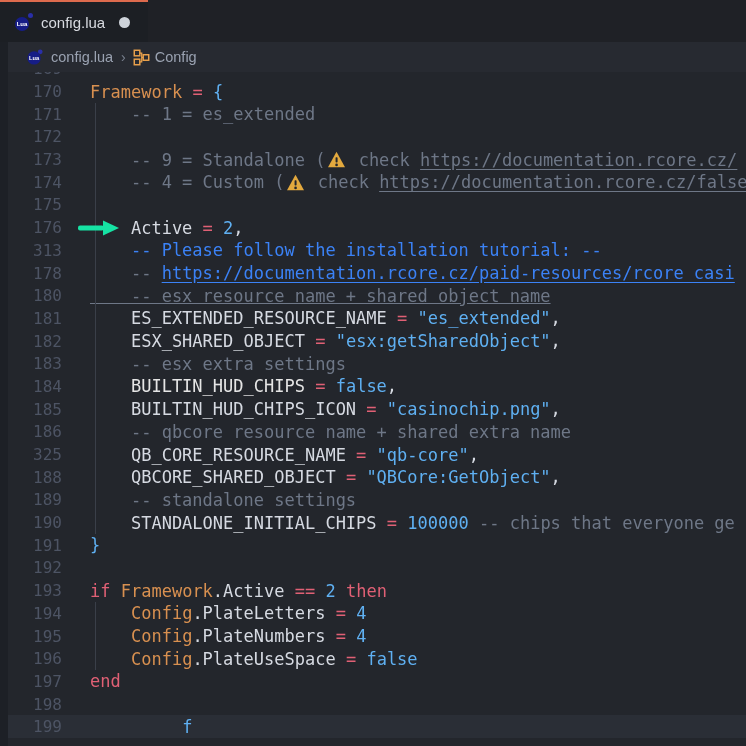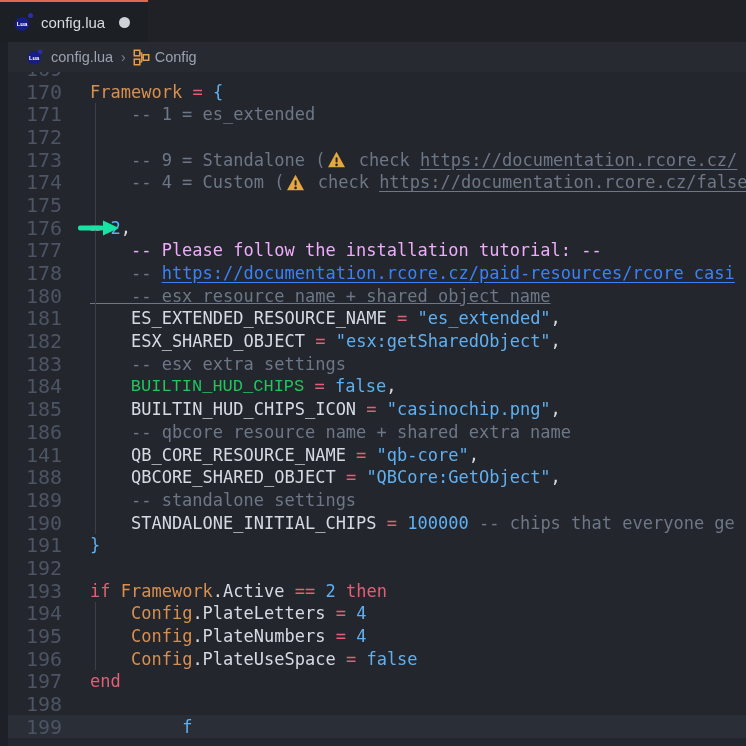--- a/index.html
+++ b/index.html
@@ -34,21 +34,21 @@
   .class-icon { width:17px; height:17px; margin-right:5px; flex:none; }
 
   
   .editor { position:absolute; left:0; top:72px; width:746px; height:674px;
             overflow:hidden; }
   .code-scroll { position:relative; margin-top:-14.5px; }
   .row { position:relative; height:22.7px; display:flex; align-items:center;
          font-family:"DejaVu Sans Mono", monospace; font-size:17px;
          white-space:pre; width:746px; }
   .row.hl { background:#2a2e36; }
-  .num { width:62px; flex:none; text-align:right; color:#4d5464; font-size:20px; }
+  .num { width:62px; flex:none; text-align:right; color:#4d5464; font-size:16px; }
   .code { margin-left:28px; flex:none; display:flex; align-items:center; }
   .code span { white-space:pre; }
   .tok-link { text-decoration:underline; text-underline-offset:3px; }
   .guide { position:absolute; left:95px; top:0; width:1px; height:22.7px;
            background:#3a3f49; }
   .arrow { position:absolute; left:78px; top:3.5px; width:42px; height:16px; }
   .warn-icon { display:inline-block; width:19px; height:17px; margin:0 2px;
                vertical-align:-2px; }
 
   
@@ -100,31 +100,31 @@
               </svg></span><span style="color: rgb(110, 119, 135);"> check </span><span class="tok-link" style="color: rgb(110, 119, 135);">https://documentation.rcore.cz/</span></span></div>
         <div class="row"><div class="guide"></div><span class="num">174</span><span class="code"><span style="color: rgb(110, 119, 135);">    -- 4 = Custom (</span><span class="warn-icon"><svg viewBox="0 0 24 22" width="19" height="17">
                 <path d="M12 1 L23 21 L1 21 Z" fill="#e3a93e"></path>
                 <rect x="10.8" y="8" width="2.6" height="7" rx="1" fill="#23262c"></rect>
                 <circle cx="12.1" cy="18" r="1.7" fill="#23262c"></circle>
               </svg></span><span style="color: rgb(110, 119, 135);"> check </span><span class="tok-link" style="color: rgb(110, 119, 135);">https://documentation.rcore.cz/false</span></span></div>
         <div class="row"><div class="guide"></div><span class="num">175</span><span class="code"></span></div>
         <div class="row"><div class="guide"></div><span class="num">176</span><span class="arrow"><svg viewBox="0 0 42 16" width="42" height="16">
               <rect x="0" y="5.6" width="26" height="4.8" rx="2" fill="#16e3a4"></rect>
               <polygon points="25,0.5 41,8 25,15.5" fill="#16e3a4"></polygon>
-            </svg></span><span class="code"><span style="color: rgb(224, 96, 117);">=</span><span style="color: rgb(214, 218, 226);"> </span><span style="color: rgb(95, 176, 242);">2</span><span style="color: rgb(214, 218, 226);">,</span></span></div>
-        <div class="row"><div class="guide"></div><span class="num">177</span><span class="code"><span style="color: #f0abfc;">    -- Please follow the installation tutorial: --</span></span></div>
+            </svg></span><span class="code"><span style="color: rgb(214, 218, 226);">    Active </span><span style="color: rgb(224, 96, 117);">=</span><span style="color: rgb(214, 218, 226);"> </span><span style="color: rgb(95, 176, 242);">2</span><span style="color: rgb(214, 218, 226);">,</span></span></div>
+        <div class="row"><div class="guide"></div><span class="num">313</span><span class="code"><span style="color: #3b82f6;">    -- Please follow the installation tutorial: --</span></span></div>
         <div class="row"><div class="guide"></div><span class="num">178</span><span class="code"><span style="color: rgb(110, 119, 135);">    -- </span><span class="tok-link" style="color: #3b82f6;">https://documentation.rcore.cz/paid-resources/rcore_casi</span></span></div>
         <div class="row"><div class="guide"></div><span class="num">180</span><span class="code"><span style="color: rgb(110, 119, 135); text-decoration: underline;">    -- esx resource name + shared object name</span></span></div>
         <div class="row"><div class="guide"></div><span class="num">181</span><span class="code"><span style="color: rgb(214, 218, 226);">    ES_EXTENDED_RESOURCE_NAME </span><span style="color: rgb(224, 96, 117);">=</span><span style="color: rgb(214, 218, 226);"> </span><span style="color: rgb(95, 176, 242);">"es_extended"</span><span style="color: rgb(214, 218, 226);">,</span></span></div>
         <div class="row"><div class="guide"></div><span class="num">182</span><span class="code"><span style="color: rgb(214, 218, 226);">    ESX_SHARED_OBJECT </span><span style="color: rgb(224, 96, 117);">=</span><span style="color: rgb(214, 218, 226);"> </span><span style="color: rgb(95, 176, 242);">"esx:getSharedObject"</span><span style="color: rgb(214, 218, 226);">,</span></span></div>
         <div class="row"><div class="guide"></div><span class="num">183</span><span class="code"><span style="color: rgb(110, 119, 135);">    -- esx extra settings</span></span></div>
-        <div class="row"><div class="guide"></div><span class="num">184</span><span class="code"><span style="color: #22c55e; font-family: Liberation Mono, monospace;">    BUILTIN_HUD_CHIPS </span><span style="color: rgb(224, 96, 117);">=</span><span style="color: rgb(214, 218, 226);"> </span><span style="color: rgb(95, 176, 242);">false</span><span style="color: rgb(214, 218, 226);">,</span></span></div>
+        <div class="row"><div class="guide"></div><span class="num">184</span><span class="code"><span style="color: #e5e5e5;">    BUILTIN_HUD_CHIPS </span><span style="color: rgb(224, 96, 117);">=</span><span style="color: rgb(214, 218, 226);"> </span><span style="color: rgb(95, 176, 242);">false</span><span style="color: rgb(214, 218, 226);">,</span></span></div>
         <div class="row"><div class="guide"></div><span class="num">185</span><span class="code"><span style="color: rgb(214, 218, 226);">    BUILTIN_HUD_CHIPS_ICON </span><span style="color: rgb(224, 96, 117);">=</span><span style="color: rgb(214, 218, 226);"> </span><span style="color: rgb(95, 176, 242);">"casinochip.png"</span><span style="color: rgb(214, 218, 226);">,</span></span></div>
         <div class="row"><div class="guide"></div><span class="num">186</span><span class="code"><span style="color: rgb(110, 119, 135);">    -- qbcore resource name + shared extra name</span></span></div>
-        <div class="row"><div class="guide"></div><span class="num">141</span><span class="code"><span style="color: rgb(214, 218, 226);">    QB_CORE_RESOURCE_NAME </span><span style="color: rgb(224, 96, 117);">=</span><span style="color: rgb(214, 218, 226);"> </span><span style="color: rgb(95, 176, 242);">"qb-core"</span><span style="color: rgb(214, 218, 226);">,</span></span></div>
+        <div class="row"><div class="guide"></div><span class="num">325</span><span class="code"><span style="color: rgb(214, 218, 226);">    QB_CORE_RESOURCE_NAME </span><span style="color: rgb(224, 96, 117);">=</span><span style="color: rgb(214, 218, 226);"> </span><span style="color: rgb(95, 176, 242);">"qb-core"</span><span style="color: rgb(214, 218, 226);">,</span></span></div>
         <div class="row"><div class="guide"></div><span class="num">188</span><span class="code"><span style="color: rgb(214, 218, 226);">    QBCORE_SHARED_OBJECT </span><span style="color: rgb(224, 96, 117);">=</span><span style="color: rgb(214, 218, 226);"> </span><span style="color: rgb(95, 176, 242);">"QBCore:GetObject"</span><span style="color: rgb(214, 218, 226);">,</span></span></div>
         <div class="row"><div class="guide"></div><span class="num">189</span><span class="code"><span style="color: rgb(110, 119, 135);">    -- standalone settings</span></span></div>
         <div class="row"><div class="guide"></div><span class="num">190</span><span class="code"><span style="color: rgb(214, 218, 226);">    STANDALONE_INITIAL_CHIPS </span><span style="color: rgb(224, 96, 117);">=</span><span style="color: rgb(214, 218, 226);"> </span><span style="color: rgb(95, 176, 242);">100000</span><span style="color: rgb(110, 119, 135);"> -- chips that everyone ge</span></span></div>
         <div class="row"><span class="num">191</span><span class="code"><span style="color: rgb(95, 176, 242);">}</span></span></div>
         <div class="row"><span class="num">192</span><span class="code"></span></div>
         <div class="row"><span class="num">193</span><span class="code"><span style="color: rgb(224, 96, 117);">if</span><span style="color: rgb(214, 218, 226);"> </span><span style="color: rgb(216, 144, 80);">Framework</span><span style="color: rgb(214, 218, 226);">.Active </span><span style="color: rgb(224, 96, 117);">==</span><span style="color: rgb(214, 218, 226);"> </span><span style="color: rgb(95, 176, 242);">2</span><span style="color: rgb(214, 218, 226);"> </span><span style="color: rgb(224, 96, 117);">then</span></span></div>
         <div class="row"><div class="guide"></div><span class="num">194</span><span class="code"><span style="color: rgb(214, 218, 226);">    </span><span style="color: rgb(216, 144, 80);">Config</span><span style="color: rgb(214, 218, 226);">.PlateLetters </span><span style="color: rgb(224, 96, 117);">=</span><span style="color: rgb(214, 218, 226);"> </span><span style="color: rgb(95, 176, 242);">4</span></span></div>
         <div class="row"><div class="guide"></div><span class="num">195</span><span class="code"><span style="color: rgb(214, 218, 226);">    </span><span style="color: rgb(216, 144, 80);">Config</span><span style="color: rgb(214, 218, 226);">.PlateNumbers </span><span style="color: rgb(224, 96, 117);">=</span><span style="color: rgb(214, 218, 226);"> </span><span style="color: rgb(95, 176, 242);">4</span></span></div>
         <div class="row"><div class="guide"></div><span class="num">196</span><span class="code"><span style="color: rgb(214, 218, 226);">    </span><span style="color: rgb(216, 144, 80);">Config</span><span style="color: rgb(214, 218, 226);">.PlateUseSpace </span><span style="color: rgb(224, 96, 117);">=</span><span style="color: rgb(214, 218, 226);"> </span><span style="color: rgb(95, 176, 242);">false</span></span></div>
         <div class="row"><span class="num">197</span><span class="code"><span style="color: rgb(224, 96, 117);">end</span></span></div>

